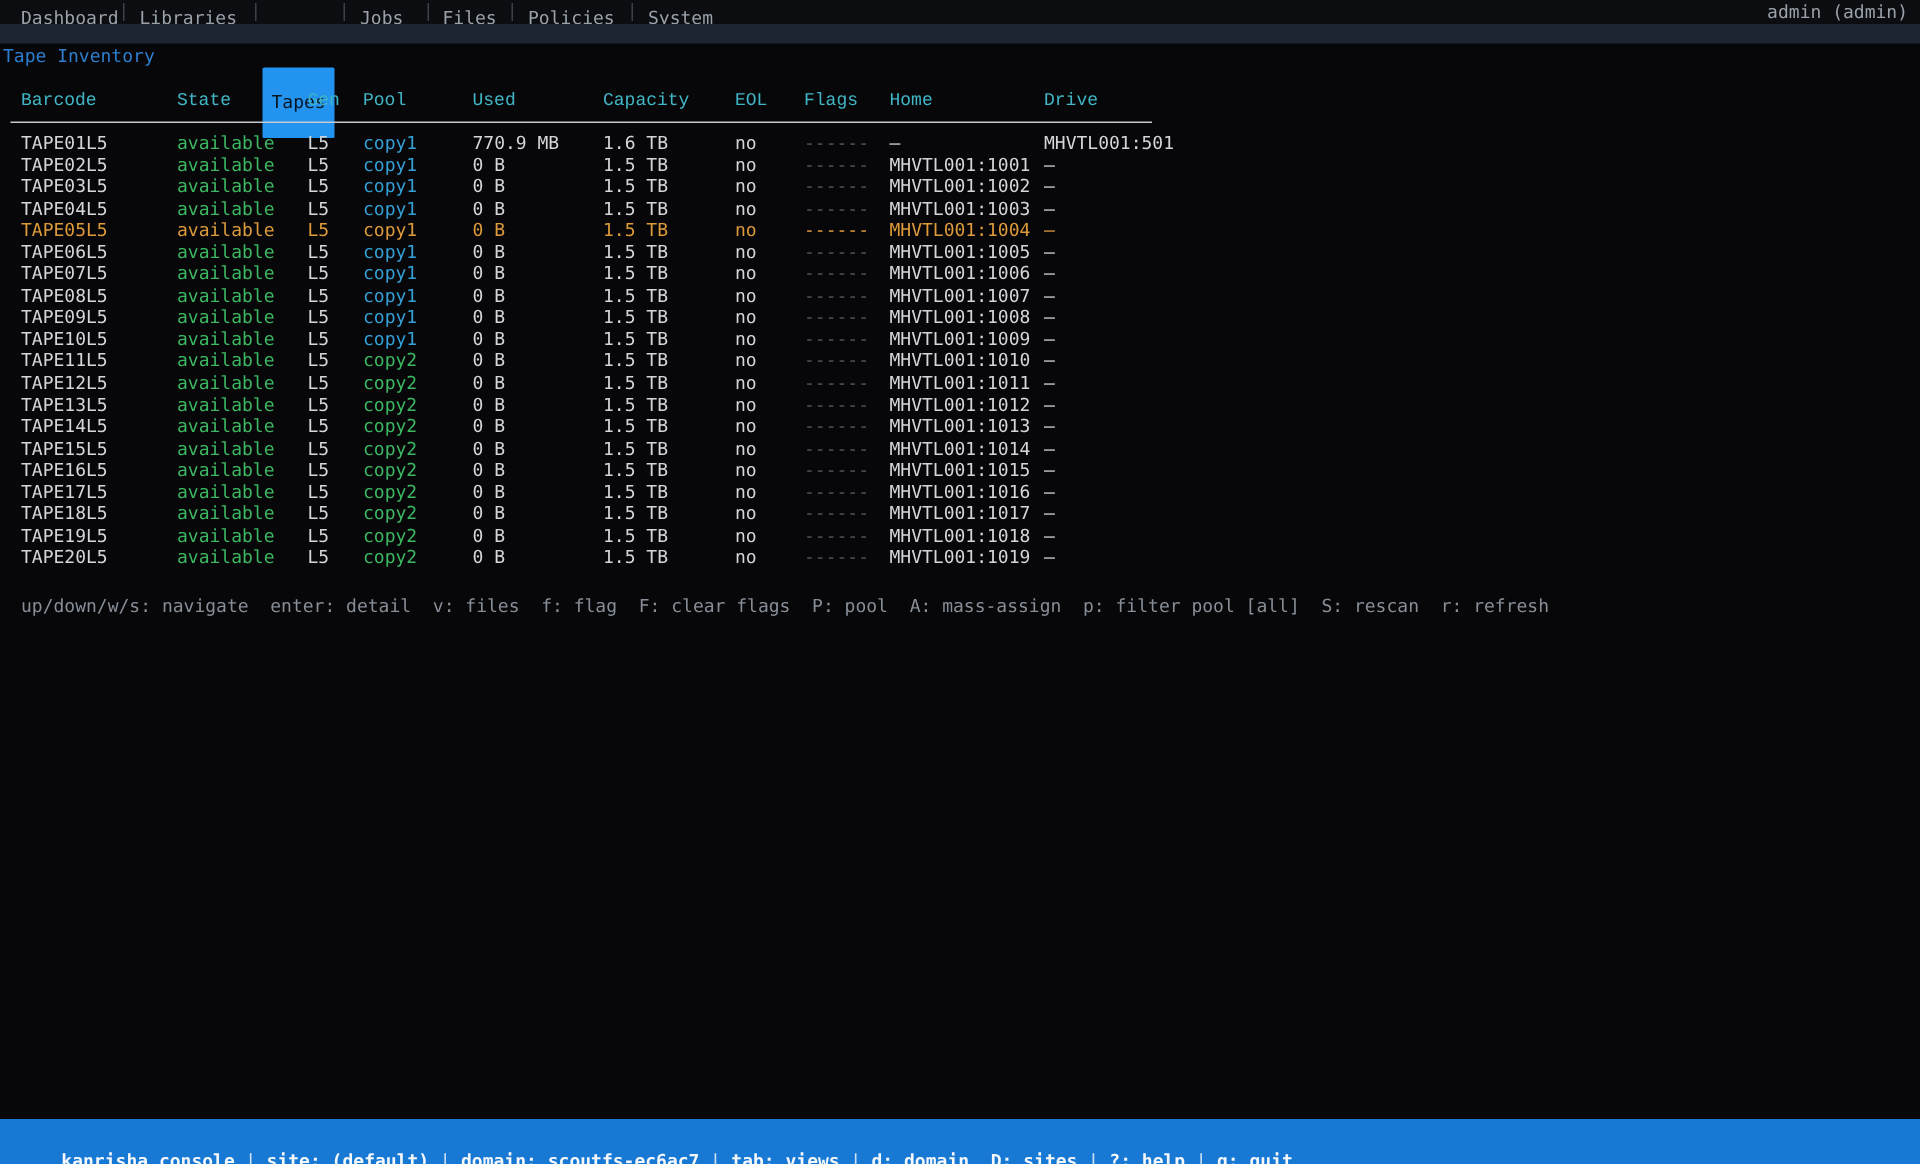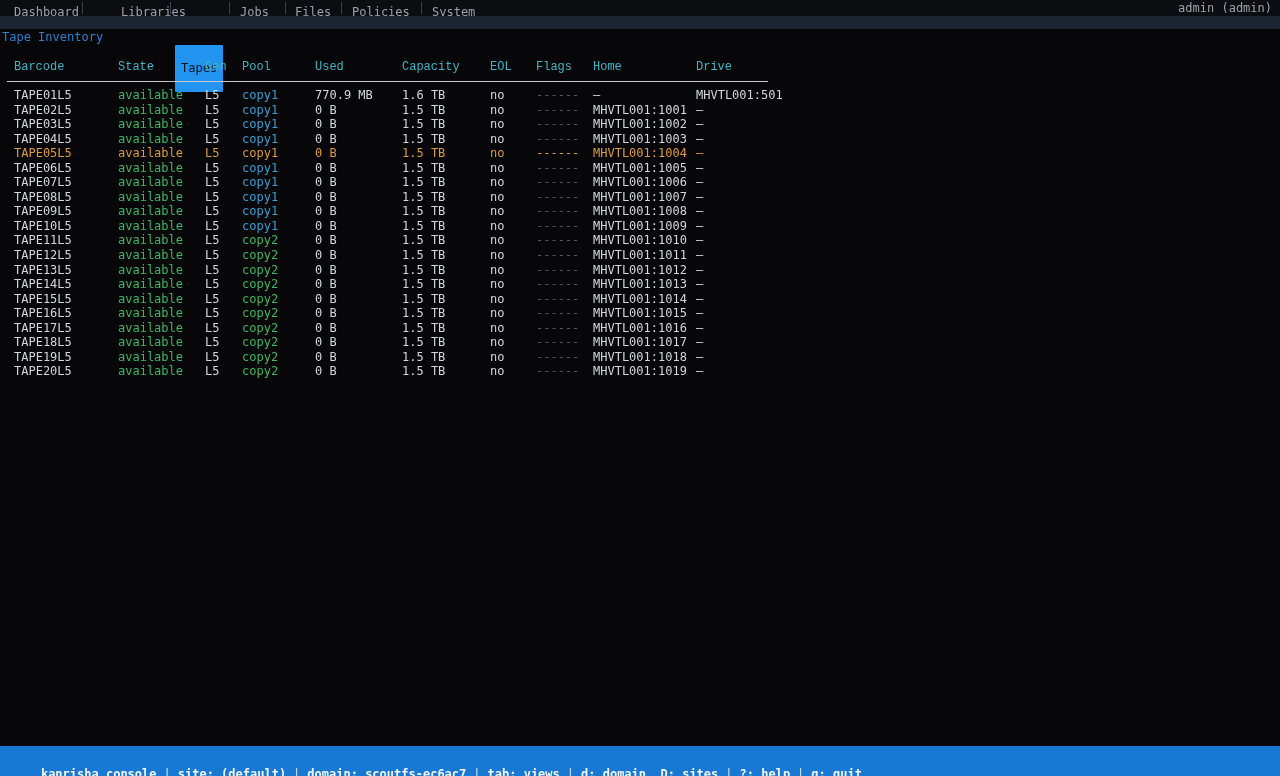--- a/index.html
+++ b/index.html
@@ -44,21 +44,21 @@
   .statusbar .pipe{color:#cfe2f4;margin:0 7px;font-weight:normal;}
 </style>
 </head>
 <body>
 
 <div class="screen">
 
   <header class="topbar">
     <nav>
         <span class="tab" style="left: 14px;">Dashboard</span>
-        <span class="tab" style="left: 93px; margin-left: 28px;">Libraries</span>
+        <span class="tab" style="left: 93px;">Libraries</span>
         <span class="tab active" style="left: 175px;">Tapes</span>
         <span class="tab" style="left: 240px;">Jobs</span>
         <span class="tab" style="left: 295px;">Files</span>
         <span class="tab" style="left: 352px;">Policies</span>
         <span class="tab" style="left: 432px;">System</span>
         <span class="vsep" style="left: 82px;"></span>
         <span class="vsep" style="left: 170px;"></span>
         <span class="vsep" style="left: 229px;"></span>
         <span class="vsep" style="left: 285px;"></span>
         <span class="vsep" style="left: 341px;"></span>
@@ -322,18 +322,19 @@
           <span class="cell c4 white">0 B</span>
           <span class="cell c5 white">1.5 TB</span>
           <span class="cell c6 white">no</span>
           <span class="cell c7 dim">------</span>
           <span class="cell c8 white">MHVTL001:1019</span>
           <span class="cell c9 white">—</span>
         </div>
       </div>
   </div>
 
+  <div class="help">up/down/w/s: navigate  enter: detail  v: files  f: flag  F: clear flags  P: pool  A: mass-assign  p: filter pool [all]  S: rescan  r: refresh</div>
 
   <footer class="statusbar">
     <span><span class="seg">kanrisha console</span><span class="pipe">|</span><span class="seg">site: (default)</span><span class="pipe">|</span><span class="seg">domain: scoutfs-ec6ac7</span><span class="pipe">|</span><span class="seg">tab: views</span><span class="pipe">|</span><span class="seg">d: domain  D: sites</span><span class="pipe">|</span><span class="seg">?: help</span><span class="pipe">|</span><span class="seg">q: quit</span></span>
   </footer>
 
 </div>
 
 </body></html>

